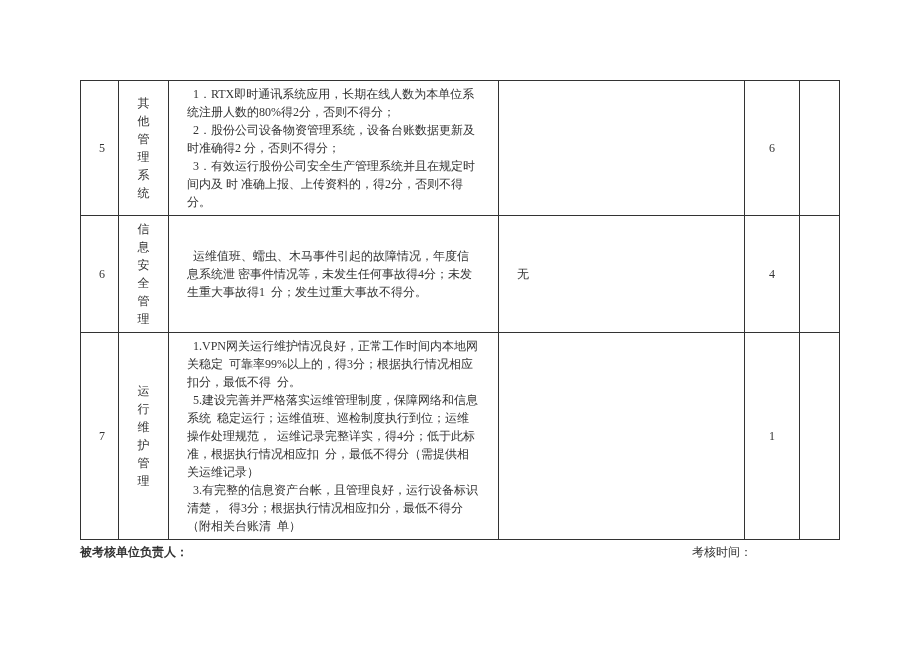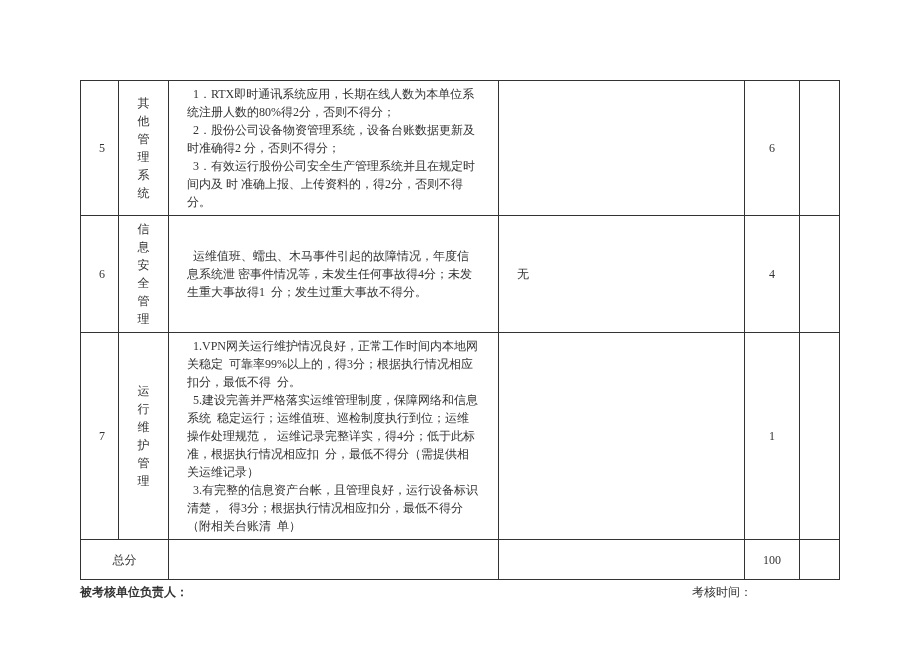--- a/index.html
+++ b/index.html
@@ -71,26 +71,19 @@
       <td class="col-cat">运行 维护 管理</td>
       <td class="col-desc">
           <div class="desc-content">  1.VPN网关运行维护情况良好，正常工作时间内本地网关稳定  可靠率99%以上的，得3分；根据执行情况相应扣分，最低不得  分。
   5.建设完善并严格落实运维管理制度，保障网络和信息系统  稳定运行；运维值班、巡检制度执行到位；运维操作处理规范，  运维记录完整详实，得4分；低于此标准，根据执行情况相应扣  分，最低不得分（需提供相关运维记录）
   3.有完整的信息资产台帐，且管理良好，运行设备标识清楚，  得3分；根据执行情况相应扣分，最低不得分（附相关台账清  单）</div>
         </td>
       <td class="col-4"></td>
       <td class="col-score">1</td>
       <td class="col-last"></td>
     </tr>
-    <tr>
-      <td colspan="2" class="total-label" style="height:40px;">总分</td>
-      <td class="col-desc"></td>
-      <td class="col-4"></td>
-      <td class="col-score">100</td>
-      <td class="col-last"></td>
-    </tr>
   </tbody>
 </table>
 
 <div class="footer">
   <span class="footer-left">被考核单位负责人：</span>
   <span class="footer-right">考核时间：</span>
 </div>
 
 </body></html>

